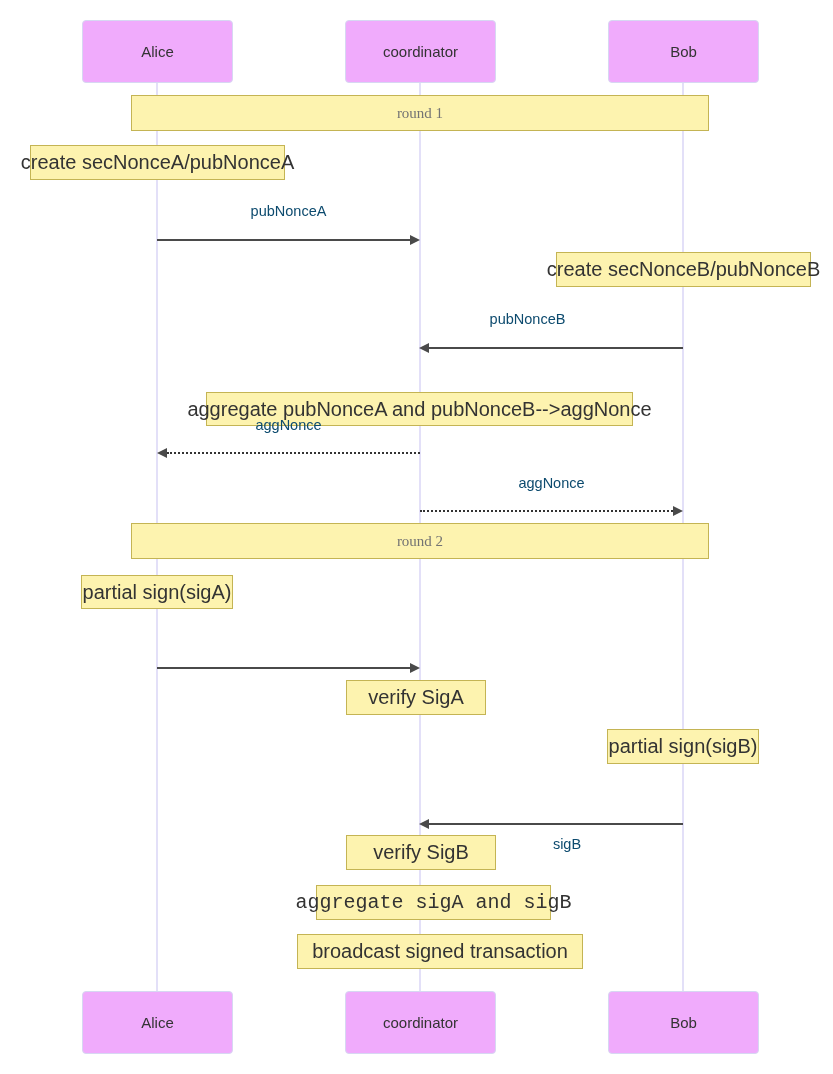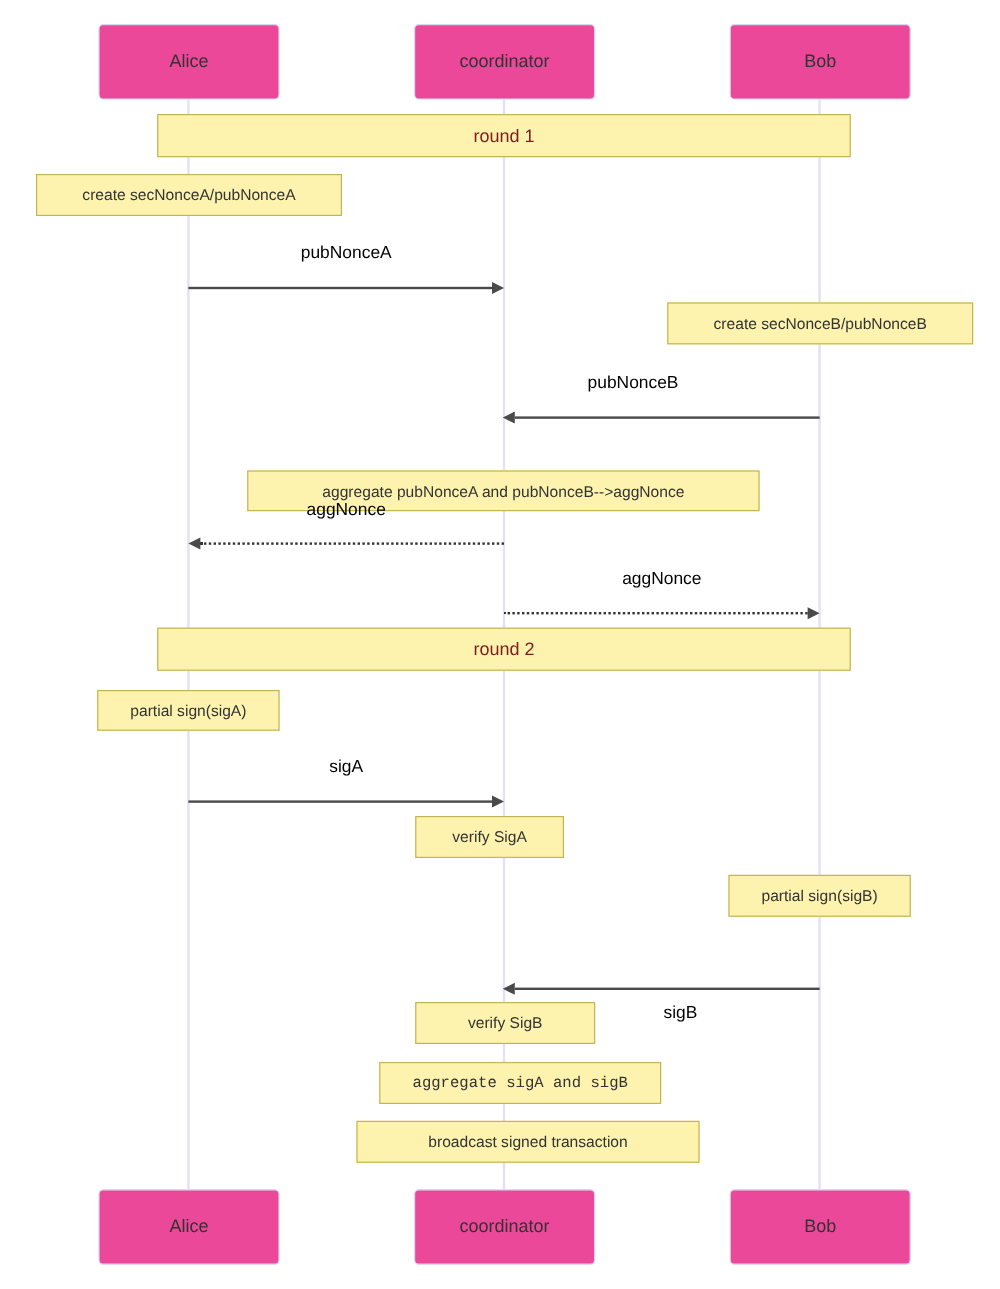--- a/index.html
+++ b/index.html
@@ -15,21 +15,21 @@
     position: relative;
     width: 833px;
     height: 1074px;
     background: #ffffff;
     overflow: hidden;
   }
   
   .actor-box {
     position: absolute;
     box-sizing: border-box;
-    background: #ec4899;
+    background: #f0abfc;
     border: 1px solid #d7d7f2;
     border-radius: 4px;
     display: flex;
     align-items: center;
     justify-content: center;
     font-size: 15px;
     color: #333333;
     text-align: center;
   }
   
@@ -41,41 +41,42 @@
   
   .round-bar {
     position: absolute;
     box-sizing: border-box;
     background: #fdf3af;
     border: 1px solid #c4b454;
     display: flex;
     align-items: center;
     justify-content: center;
     font-size: 15px;
-    color: #7f1d1d;
+    color: #737373;
+    font-family: Liberation Serif, serif;
   }
   
   .note {
     position: absolute;
     box-sizing: border-box;
     background: #fdf3af;
     border: 1px solid #c4b454;
     display: flex;
     align-items: center;
     justify-content: center;
-    font-size: 13px;
+    font-size: 20px;
     color: #333333;
     white-space: nowrap;
     padding: 0 10px;
   }
   
   .msg-label {
     position: absolute;
     font-size: 14.5px;
-    color: #000000;
+    color: #0c4a6e;
     white-space: nowrap;
     text-align: center;
   }
   .msg-line {
     position: absolute;
     height: 0;
     border-top: 2px solid #4a4a4a;
   }
   .msg-line.dotted {
     border-top: 2px dotted #333333;
@@ -156,27 +157,24 @@
   <div class="arrowhead right" style="left:673px; top:506px;"></div>
 
   <div class="round-bar" style="left:131px; top:523px; width:578px; height:36px;">
     <span>round 2</span>
   </div>
 
   <div class="note" style="left:81px; top:575px; width:152px; height:34px;">
     <span>partial sign(sigA)</span>
   </div>
 
-  <div class="msg-label" style="left:157px; top:631px; width:263px;">
-    <span>sigA</span>
-  </div>
   <div class="msg-line" style="left:157px; top:667px; width:254px;"></div>
   <div class="arrowhead right" style="left:410px; top:663px;"></div>
 
-  <div class="note" style="left:346px; top:680px; width:124px; height:35px;">
+  <div class="note" style="left:346px; top:680px; width:140px; height:35px;">
     <span>verify SigA</span>
   </div>
 
   <div class="note" style="left:607px; top:729px; width:152px; height:35px;">
     <span>partial sign(sigB)</span>
   </div>
 
   <div class="msg-label" style="left:420px; top:788px; width:294px;margin-top:48px;">
     <span>sigB</span>
   </div>

